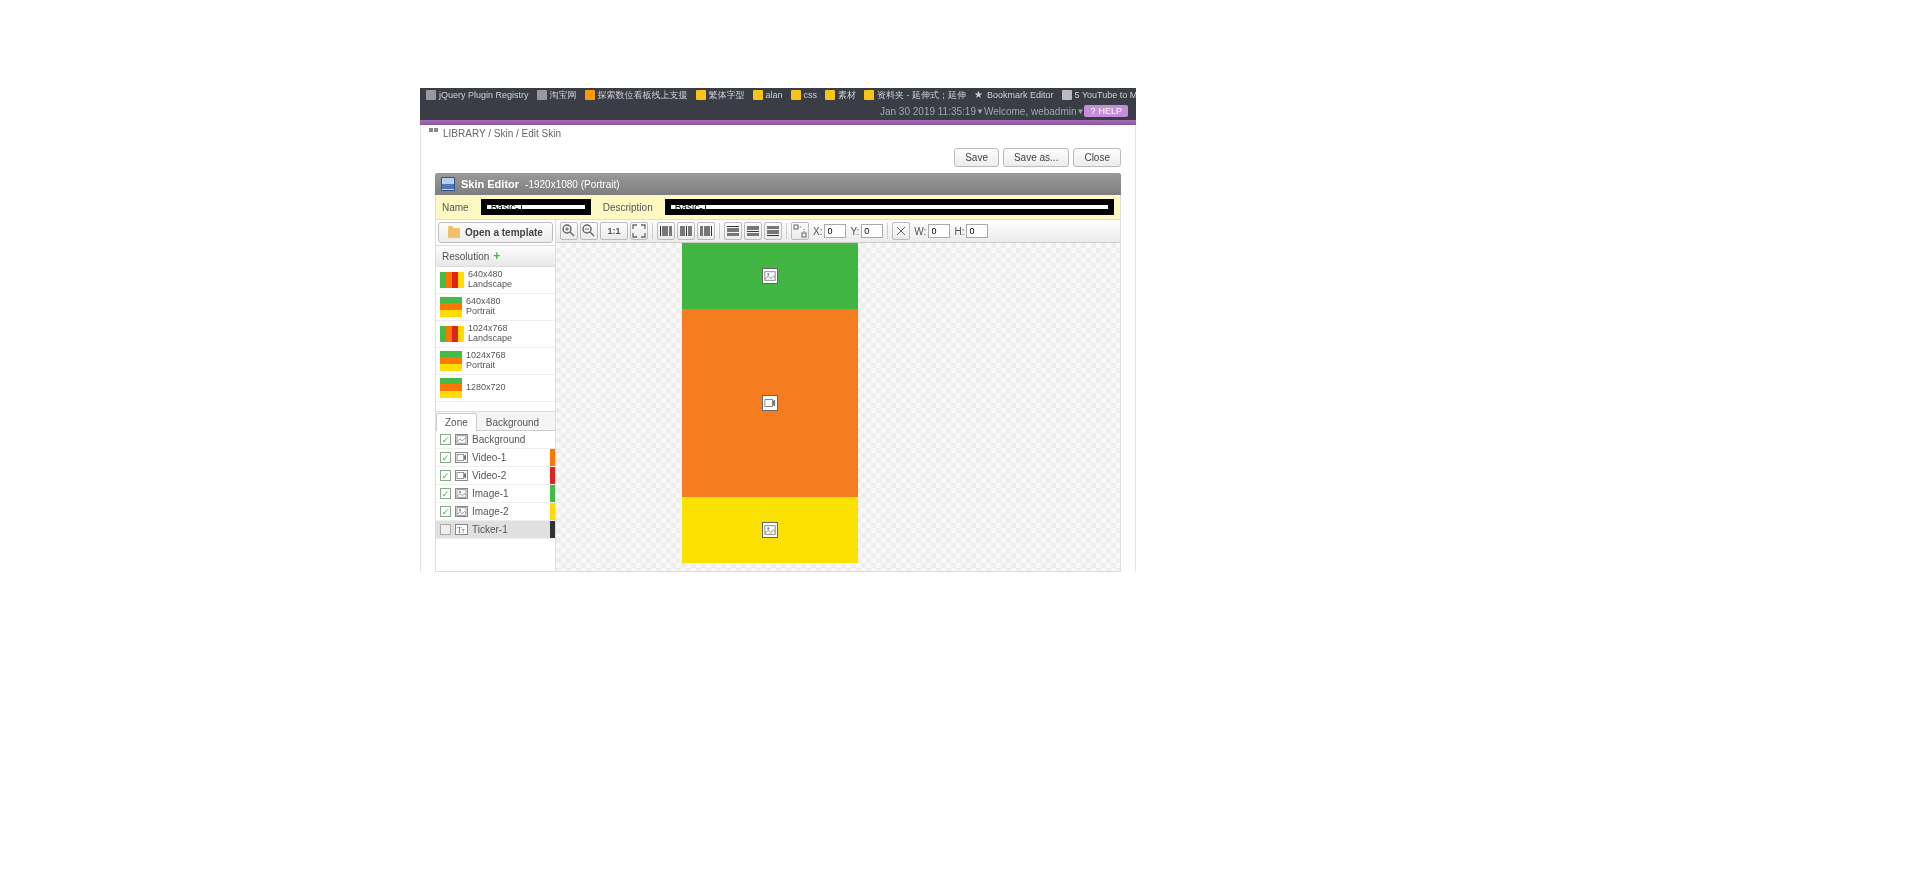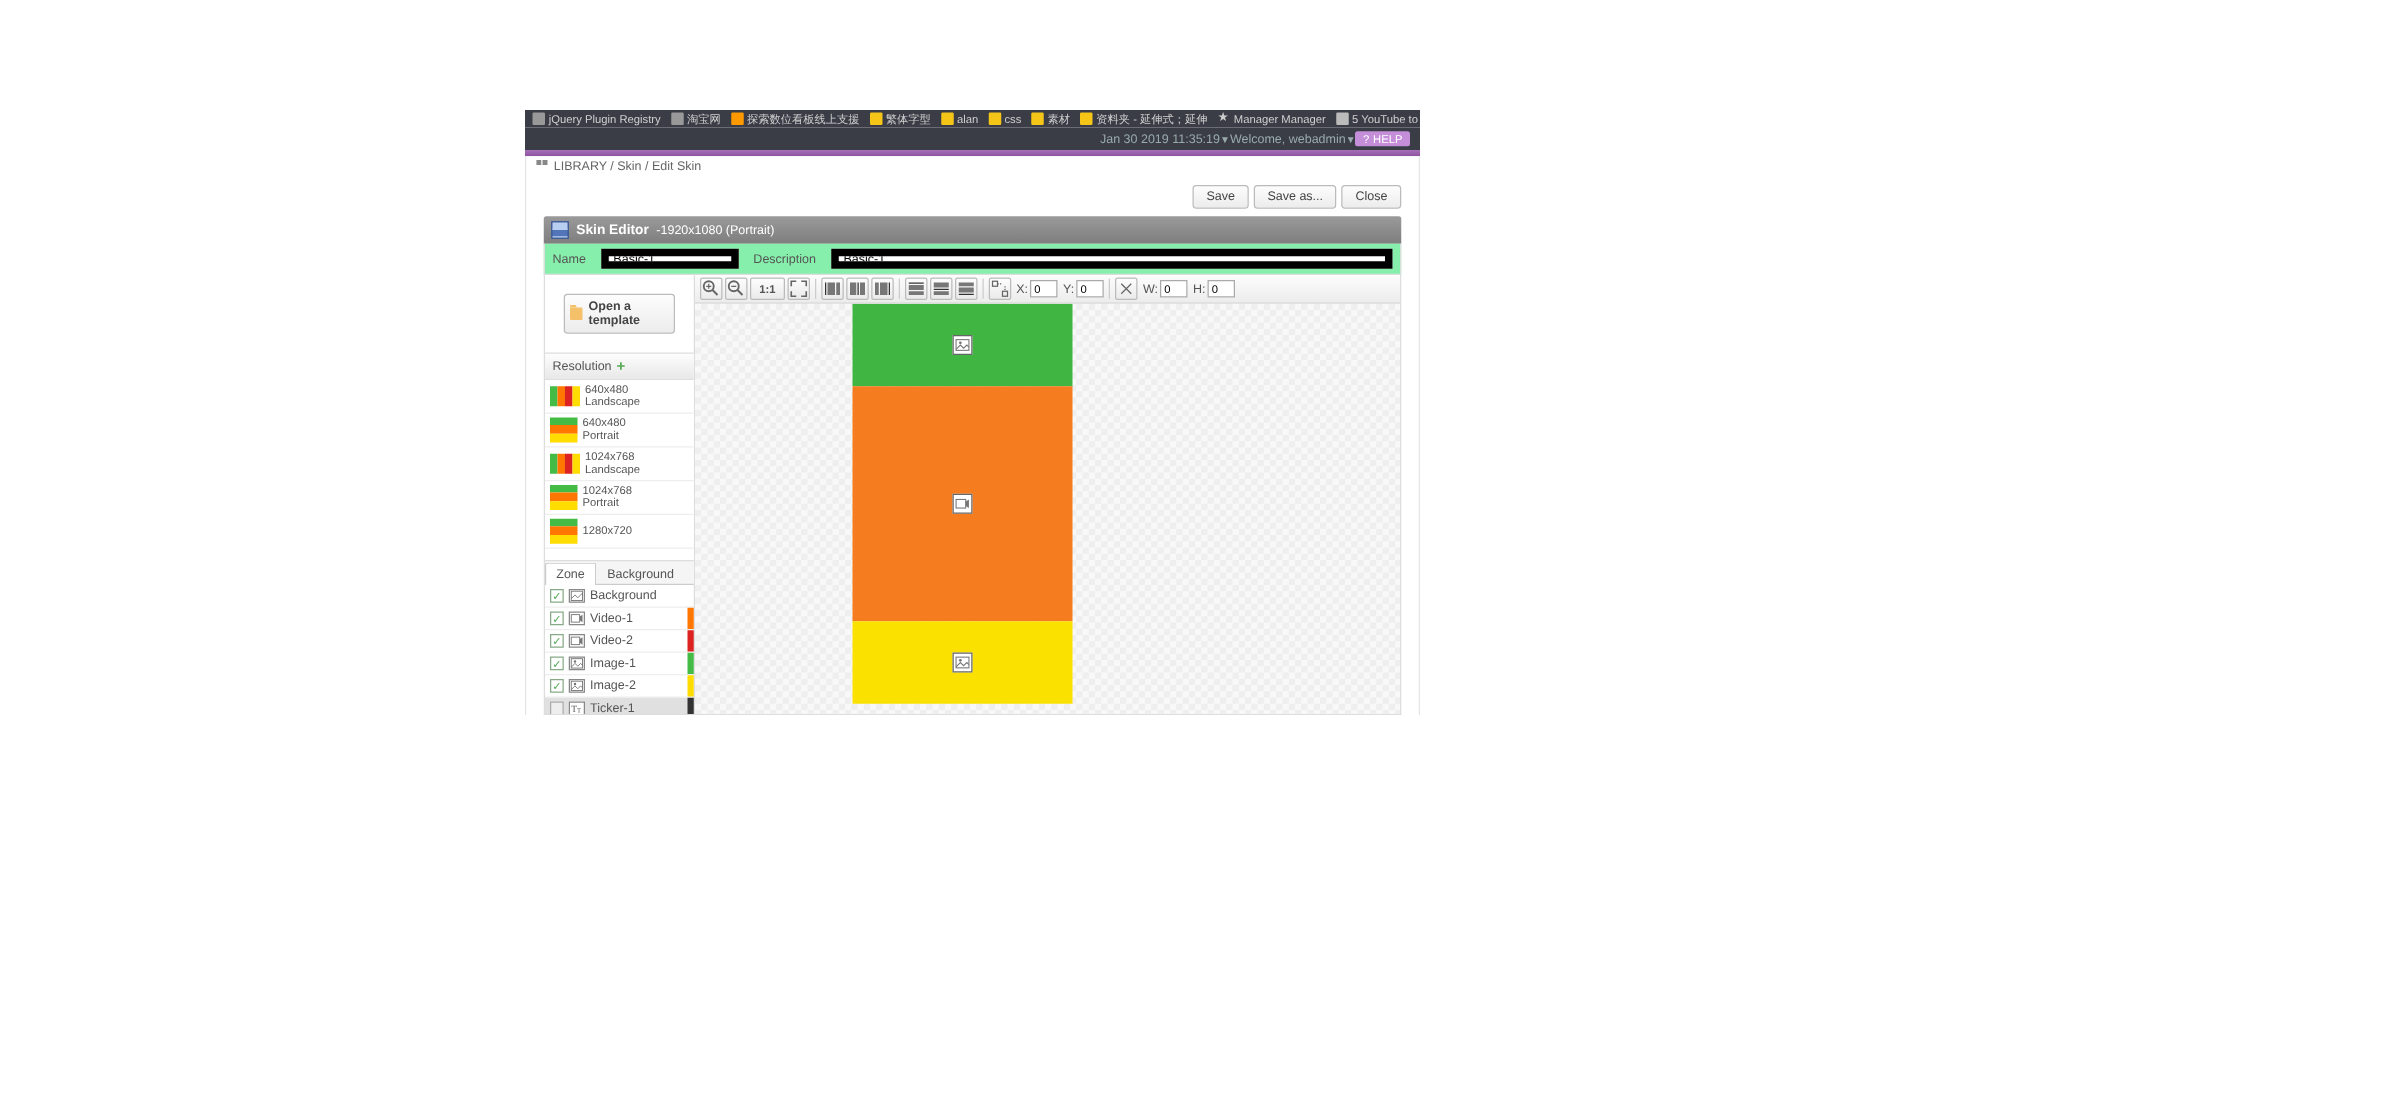--- a/index.html
+++ b/index.html
@@ -35,30 +35,30 @@
   .top-buttons { display:flex; justify-content:flex-end; gap:4px; padding:6px 0; }
   .top-buttons button { font-size:10px; padding:3px 10px; background:linear-gradient(#fdfdfd,#ececec); border:1px solid #bbb; border-radius:3px; color:#444; cursor:pointer; }
 
   
   .editor-header { background: linear-gradient(#9a9a9a,#7e7e7e); color:#fff; padding:4px 6px; display:flex; align-items:center; gap:6px; border-radius:2px 2px 0 0; font-size:11px; }
   .editor-header .title { font-weight:bold; }
   .editor-icon { width:14px; height:14px; background:#5274b8; border:1px solid #3a568e; display:flex; flex-direction:column; }
   .editor-icon span { flex:1; border-bottom:1px solid #b8cef0; }
   .editor-icon span:first-child { background:#b8cef0; }
 
-  .name-row { display:flex; gap:12px; padding:4px 6px; background:#86efac; border:1px solid #ddd; border-top:none; font-size:10px; align-items:center; }
+  .name-row { display:flex; gap:12px; padding:4px 6px; background:#fef9c3; border:1px solid #ddd; border-top:none; font-size:10px; align-items:center; }
   .name-row label { color:#555; }
   .name-row input { border:6px solid #000000; padding:2px 4px; font-size:10px; height:16px; }
   .name-row .name-input { width:110px; }
   .name-row .desc-input { flex:1; }
 
   .editor-body { display:flex; border:1px solid #ddd; border-top:none; height:352px; }
   .left-panel { width:120px; border-right:1px solid #ddd; display:flex; flex-direction:column; background:#fff; }
 
-  .open-tpl-btn { margin:15px; padding:4px; background:linear-gradient(#fdfdfd,#ececec); border:1px solid #bbb; border-radius:3px; font-size:10px; font-weight:bold; color:#444; display:flex; align-items:center; justify-content:center; gap:5px; cursor:pointer; }
+  .open-tpl-btn { margin:2px; padding:4px; background:linear-gradient(#fdfdfd,#ececec); border:1px solid #bbb; border-radius:3px; font-size:10px; font-weight:bold; color:#444; display:flex; align-items:center; justify-content:center; gap:5px; cursor:pointer; }
   .folder-ico { width:12px; height:10px; background:#f5c06a; border-radius:1px; position:relative; }
   .folder-ico::before { content:''; position:absolute; top:-2px; left:0; width:5px; height:2px; background:#f5c06a; border-radius:1px 1px 0 0;}
 
   .res-header { background:linear-gradient(#fdfdfd,#e8e8e8); border-top:1px solid #ddd; border-bottom:1px solid #ddd; padding:3px 6px; font-size:10px; color:#555; display:flex; align-items:center; gap:4px; }
   .plus { color:#5a5; font-weight:bold; font-size:12px; cursor:pointer; }
 
   .res-list { flex:0 0 144px; overflow-y:scroll; background:#fff; }
   .res-list::-webkit-scrollbar { width:7px; }
   .res-list::-webkit-scrollbar-track { background:#eee; }
   .res-list::-webkit-scrollbar-thumb { background:#bbb; border-radius:3px; }
@@ -143,21 +143,21 @@
         <div class="bk-item">
           <span class="bk-ico y"></span>
           <span>素材</span>
         </div>
         <div class="bk-item">
           <span class="bk-ico y"></span>
           <span>资料夹 - 延伸式；延伸</span>
         </div>
         <div class="bk-item">
           <span class="bk-ico star">★</span>
-          <span>Manager Manager</span>
+          <span>Bookmark Editor</span>
         </div>
         <div class="bk-item">
           <span class="bk-ico cloud"></span>
           <span>5 YouTube to MP4 &amp; M</span>
         </div>
       </div>
 
     <div class="status-bar">
       <span>Jan 30 2019 11:35:19</span>
       <span style="font-size:8px;">▼</span>

